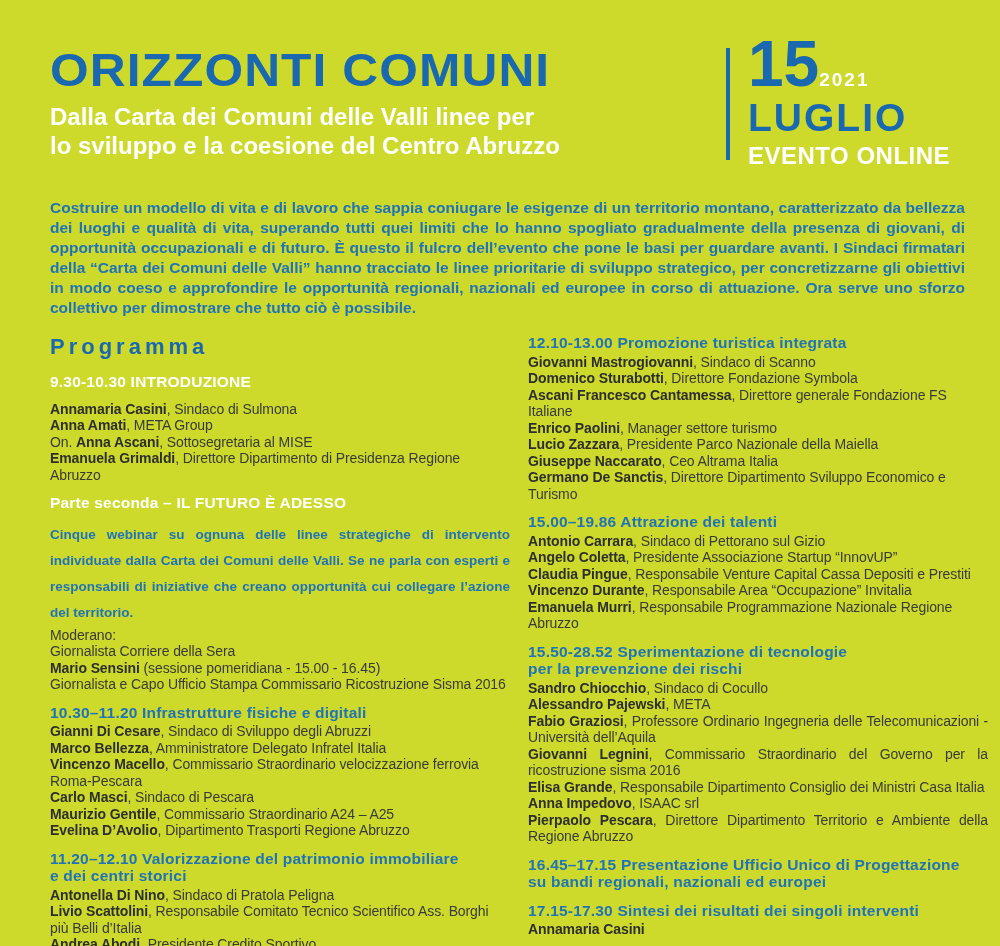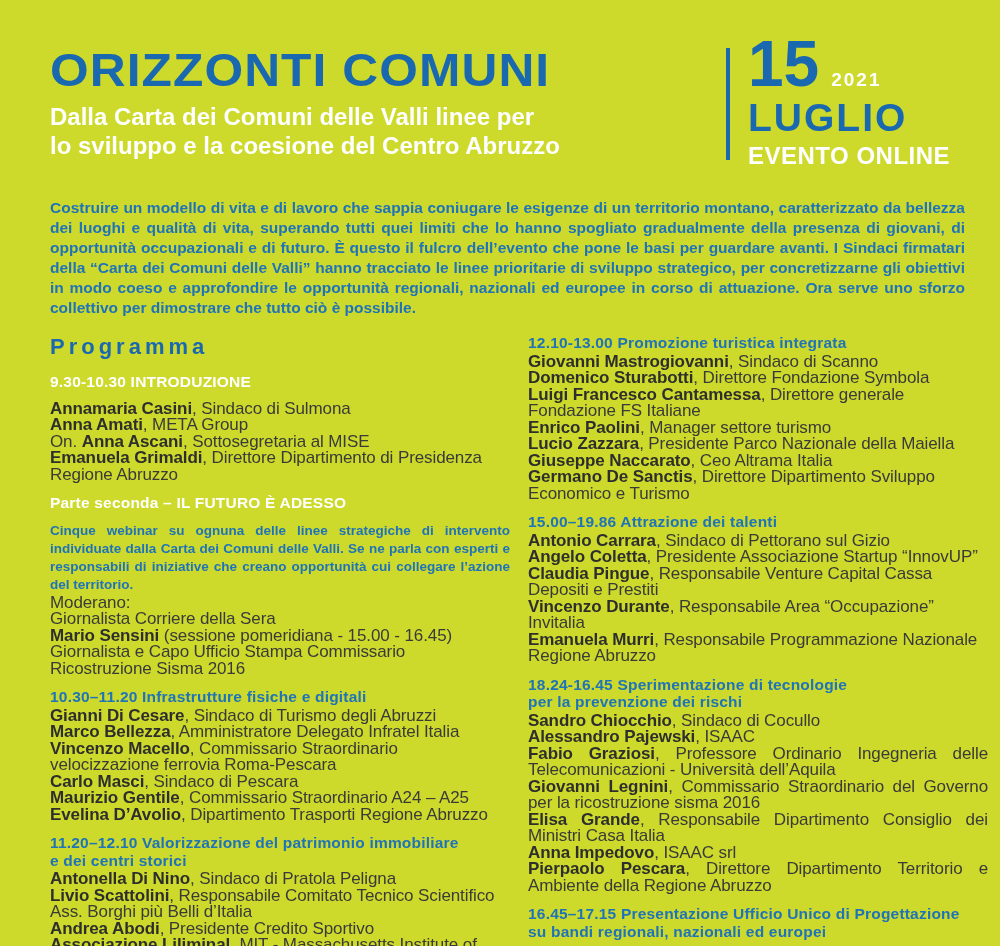--- a/index.html
+++ b/index.html
@@ -23,21 +23,21 @@
   .header-left{flex:1;min-width:0;}
   .main-title{
     font-size:46px;font-weight:800;color:var(--blue);
     letter-spacing:1px;line-height:1;white-space:nowrap;
     transform:scaleX(1.08);transform-origin:left center;
     display:inline-block;
   }
   .subtitle{color:var(--white);font-size:24px;font-weight:700;line-height:29px;margin-top:9px;}
   .divider{width:4px;background:var(--blue);height:112px;margin:2px 18px 0 0;flex:none;}
   .date-block{width:240px;flex:none;}
-  .date-row{display:flex;align-items:baseline;gap:12px;}
+  .date-row{display:flex;align-items:baseline;}
   .day{font-size:64px;font-weight:800;color:var(--blue);line-height:.82;}
   .year{font-size:19px;font-weight:700;color:var(--white);letter-spacing:2px;}
   .month{font-size:39px;font-weight:800;color:var(--blue);letter-spacing:2px;line-height:1;margin-top:7px;}
   .mode{font-size:24px;font-weight:700;color:var(--white);letter-spacing:.5px;line-height:1;margin-top:7px;}
   
   .intro{
     color:var(--section-blue);font-weight:700;font-size:15.5px;line-height:20px;
     text-align:justify;margin-top:30px;max-width:915px;
   }
   
@@ -46,24 +46,24 @@
   .col-right{width:460px;flex:none;}
   .program-heading{
     color:var(--blue);font-size:22px;font-weight:800;letter-spacing:4px;margin-bottom:13px;
   }
   .session{margin-bottom:11px;}
   .sec-title .title-line{font-size:15.5px;font-weight:700;line-height:17.5px;letter-spacing:.2px;}
   .sec-title.blue{color:var(--section-blue);margin-bottom:2px;}
   .sec-title.white{color:var(--white);margin-bottom:10px;letter-spacing:.6px;}
   .session.extra-top{margin-top:34px;}
   .webinar-note{
-    color:var(--section-blue);font-weight:700;font-size:13.5px;line-height:18px;
+    color:var(--section-blue);font-weight:700;font-size:13.5px;line-height:26px;
     text-align:justify;margin-bottom:1px;
   }
-  .people{font-size:17px;line-height:16.5px;color:var(--dark);letter-spacing:-.1px;}
+  .people{font-size:14px;line-height:16.5px;color:var(--dark);letter-spacing:-.1px;}
   .people.justify .person{text-align:justify;}
   .person strong{font-weight:700;color:#2e2e2d;}
 </style>
 </head>
 <body>
 
 <div class="page">
 
   <div class="header">
     <div class="header-left">
@@ -110,21 +110,21 @@
             <div class="person"><span>Giornalista Corriere della Sera</span></div>
             <div class="person"><strong>Mario Sensini</strong><span> (sessione pomeridiana - 15.00 - 16.45)</span></div>
             <div class="person"><span>Giornalista e Capo Ufficio Stampa Commissario Ricostruzione Sisma 2016</span></div>
           </div>
         </section>
         <section class="session">
           <div class="sec-title blue">
             <div class="title-line">10.30–11.20 Infrastrutture fisiche e digitali</div>
           </div>
           <div class="people">
-            <div class="person"><strong>Gianni Di Cesare</strong><span>, Sindaco di Turismo degli Abruzzi</span></div>
+            <div class="person"><strong>Gianni Di Cesare</strong><span>, Sindaco di Sviluppo degli Abruzzi</span></div>
             <div class="person"><strong>Marco Bellezza</strong><span>, Amministratore Delegato Infratel Italia</span></div>
             <div class="person"><strong>Vincenzo Macello</strong><span>, Commissario Straordinario velocizzazione ferrovia Roma-Pescara</span></div>
             <div class="person"><strong>Carlo Masci</strong><span>, Sindaco di Pescara</span></div>
             <div class="person"><strong>Maurizio Gentile</strong><span>, Commissario Straordinario A24 – A25</span></div>
             <div class="person"><strong>Evelina D’Avolio</strong><span>, Dipartimento Trasporti Regione Abruzzo</span></div>
           </div>
         </section>
         <section class="session">
           <div class="sec-title blue">
             <div class="title-line">11.20–12.10 Valorizzazione del patrimonio immobiliare</div>
@@ -140,47 +140,47 @@
         </section>
       </div>
     <div class="col-right">
         <section class="session">
           <div class="sec-title blue">
             <div class="title-line">12.10-13.00 Promozione turistica integrata</div>
           </div>
           <div class="people">
             <div class="person"><strong>Giovanni Mastrogiovanni</strong><span>, Sindaco di Scanno</span></div>
             <div class="person"><strong>Domenico Sturabotti</strong><span>, Direttore Fondazione Symbola</span></div>
-            <div class="person"><strong>Luigi Francesco Cantamessa</strong><span>, Direttore generale Fondazione FS Italiane</span></div>
+            <div class="person"><strong>Ascani Francesco Cantamessa</strong><span>, Direttore generale Fondazione FS Italiane</span></div>
             <div class="person"><strong>Enrico Paolini</strong><span>, Manager settore turismo</span></div>
             <div class="person"><strong>Lucio Zazzara</strong><span>, Presidente Parco Nazionale della Maiella</span></div>
             <div class="person"><strong>Giuseppe Naccarato</strong><span>, Ceo Altrama Italia</span></div>
             <div class="person"><strong>Germano De Sanctis</strong><span>, Direttore Dipartimento Sviluppo Economico e Turismo</span></div>
           </div>
         </section>
         <section class="session">
           <div class="sec-title blue">
             <div class="title-line">15.00–19.86 Attrazione dei talenti</div>
           </div>
           <div class="people">
             <div class="person"><strong>Antonio Carrara</strong><span>, Sindaco di Pettorano sul Gizio</span></div>
             <div class="person"><strong>Angelo Coletta</strong><span>, Presidente Associazione Startup “InnovUP”</span></div>
             <div class="person"><strong>Claudia Pingue</strong><span>, Responsabile Venture Capital Cassa Depositi e Prestiti</span></div>
             <div class="person"><strong>Vincenzo Durante</strong><span>, Responsabile Area “Occupazione” Invitalia</span></div>
             <div class="person"><strong>Emanuela Murri</strong><span>, Responsabile Programmazione Nazionale Regione Abruzzo</span></div>
           </div>
         </section>
         <section class="session">
           <div class="sec-title blue">
-            <div class="title-line">18.24-16.45 Sperimentazione di tecnologie</div>
+            <div class="title-line">15.50-28.52 Sperimentazione di tecnologie</div>
             <div class="title-line">per la prevenzione dei rischi</div>
           </div>
           <div class="people justify">
             <div class="person"><strong>Sandro Chiocchio</strong><span>, Sindaco di Cocullo</span></div>
-            <div class="person"><strong>Alessandro Pajewski</strong><span>, ISAAC</span></div>
+            <div class="person"><strong>Alessandro Pajewski</strong><span>, META</span></div>
             <div class="person"><strong>Fabio Graziosi</strong><span>, Professore Ordinario Ingegneria delle Telecomunicazioni - Università dell’Aquila</span></div>
             <div class="person"><strong>Giovanni Legnini</strong><span>, Commissario Straordinario del Governo per la ricostruzione sisma 2016</span></div>
             <div class="person"><strong>Elisa Grande</strong><span>, Responsabile Dipartimento Consiglio dei Ministri Casa Italia</span></div>
             <div class="person"><strong>Anna Impedovo</strong><span>, ISAAC srl</span></div>
             <div class="person"><strong>Pierpaolo Pescara</strong><span>, Direttore Dipartimento Territorio e Ambiente della Regione Abruzzo</span></div>
           </div>
         </section>
         <section class="session">
           <div class="sec-title blue">
             <div class="title-line">16.45–17.15 Presentazione Ufficio Unico di Progettazione</div>

